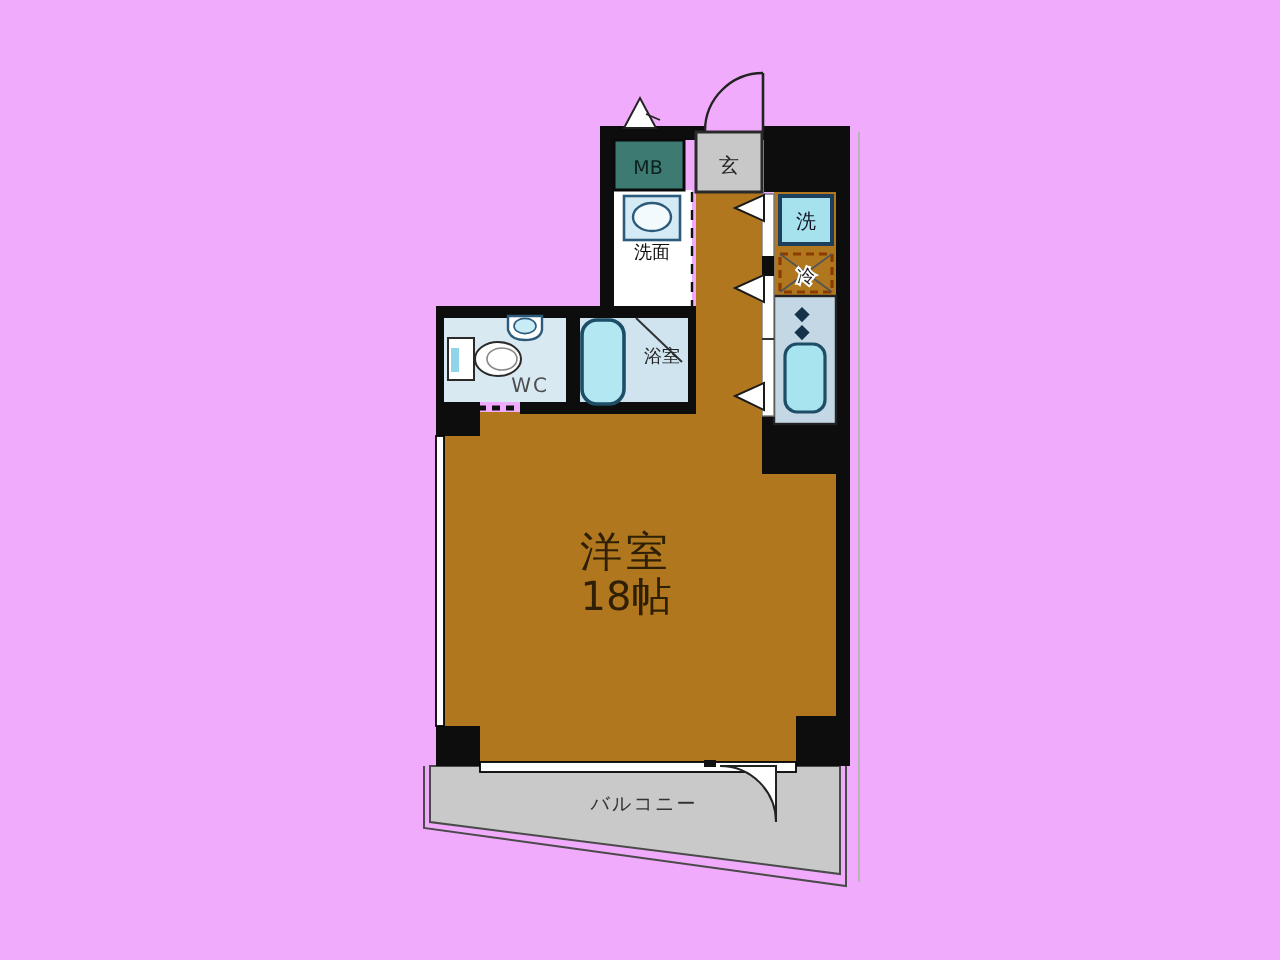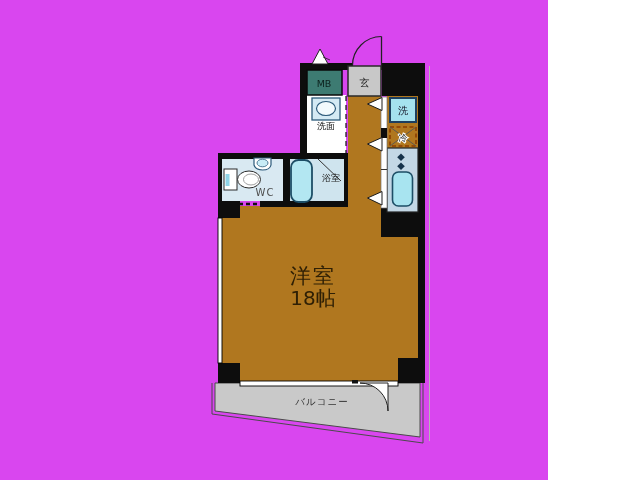--- a/index.html
+++ b/index.html
@@ -1,16 +1,16 @@
 <!DOCTYPE html>
 <html><head>
 <meta charset="utf-8">
 <style>
   html,body{margin:0;padding:0;background:#fff;}
-  #stage{position:relative;width:548px;height:480px;background:#d946ef;overflow:hidden;
+  #stage{position:relative;width:640px;height:480px;background:#f0abfc;overflow:hidden;
          font-family:"DejaVu Sans","Liberation Sans",sans-serif;}
   svg{position:absolute;left:0;top:0;}
   .wall{fill:#0d0d0d;}
   text{font-family:"DejaVu Sans","Liberation Sans",sans-serif;}
 </style>
 </head>
 <body>
 
 <div id="stage">
 <svg width="640" height="480" viewBox="0 0 640 480">

